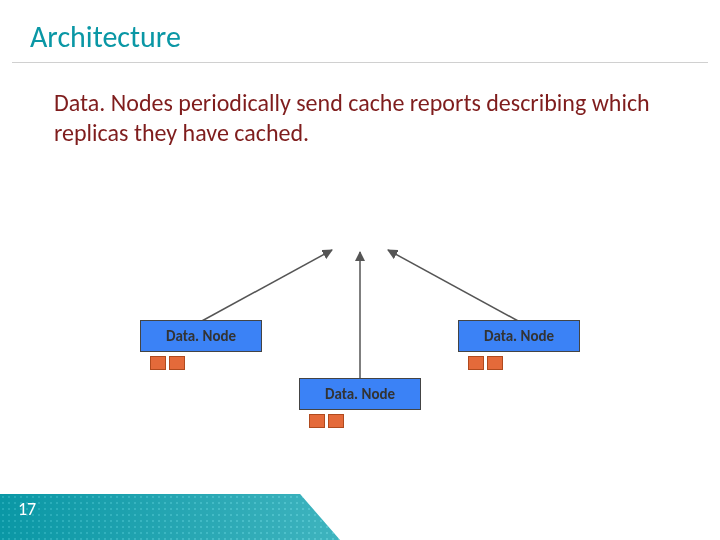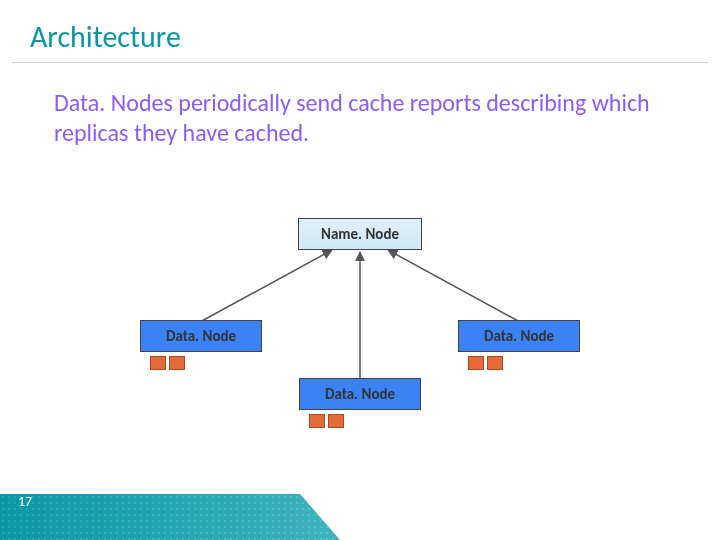--- a/index.html
+++ b/index.html
@@ -1,36 +1,36 @@
 <!DOCTYPE html>
 <html><head>
 <meta charset="utf-8">
 <style>
   * { margin: 0; padding: 0; box-sizing: border-box; }
   html, body { width: 720px; height: 540px; font-family: Calibri, "Segoe UI", Arial, sans-serif; background: #fff; color: #333; overflow: hidden; }
   .slide { position: relative; width: 720px; height: 540px; }
   .title { color: #0a97a5; font-size: 30px; font-weight: 400; padding: 18px 0 16px 30px; }
   .rule { position: absolute; left: 12px; right: 12px; top: 62px; height: 0; border-top: 1px solid #d0d0d0; }
-  .body-text { position: absolute; left: 54px; top: 88px; width: 600px; font-size: 24px; line-height: 1.25; color: #8b5cf6; }
+  .body-text { position: absolute; left: 54px; top: 88px; width: 600px; font-size: 24px; line-height: 1.25; color: #7f1d1d; }
   .diagram { position: absolute; left: 0; top: 200px; width: 720px; height: 240px; }
   .node { position: absolute; border: 1px solid #444; text-align: center; font-size: 15px; font-weight: 600; padding: 6px 0; }
   .namenode { left: 298px; top: 18px; width: 124px; background: linear-gradient(#dff0fb, #cfe7f6); }
   .datanode { background: #3b82f6; width: 122px; }
   .dn-left  { left: 140px; top: 120px; }
   .dn-mid   { left: 299px; top: 178px; }
   .dn-right { left: 458px; top: 120px; }
   .blocks { position: absolute; display: flex; gap: 3px; }
   .blk { width: 16px; height: 14px; background: #e46a3a; border: 1px solid #b04a1e; }
   .bl-left  { left: 150px; top: 156px; }
   .bl-mid   { left: 309px; top: 214px; }
   .bl-right { left: 468px; top: 156px; }
   svg.arrows { position: absolute; left: 0; top: 0; width: 720px; height: 240px; }
   .footer { position: absolute; left: 0; bottom: 0; width: 340px; height: 46px; }
   .footer svg { width: 340px; height: 46px; display: block; }
-  .pagenum { position: absolute; left: 18px; bottom: 30px; font-size: 14px; color: #ffffff; z-index: 2; }
+  .pagenum { position: absolute; left: 18px; bottom: 20px; font-size: 18px; color: #ffffff; z-index: 2; }
 </style>
 </head>
 <body>
 
 <div class="slide">
   <div class="title">Architecture</div>
   <div class="rule"></div>
   <div class="body-text">Data. Nodes periodically send cache reports describing which replicas they have cached.</div>
 
   <div class="diagram">
@@ -38,21 +38,20 @@
       <defs>
         <marker id="ah" viewBox="0 0 10 10" refX="9" refY="5" markerWidth="7" markerHeight="7" orient="auto-start-reverse">
           <path d="M 0 0 L 10 5 L 0 10 z" fill="#555"></path>
         </marker>
       </defs>
       <line x1="200" y1="122" x2="332" y2="50" stroke="#555" stroke-width="1.5" marker-end="url(#ah)"></line>
       <line x1="360" y1="180" x2="360" y2="52" stroke="#555" stroke-width="1.5" marker-end="url(#ah)"></line>
       <line x1="520" y1="122" x2="388" y2="50" stroke="#555" stroke-width="1.5" marker-end="url(#ah)"></line>
     </svg>
 
-    <div class="node namenode">Name. Node</div>
 
     <div class="node datanode dn-left">Data. Node</div>
     <div class="blocks bl-left">
       <div class="blk"></div>
       <div class="blk"></div>
     </div>
 
     <div class="node datanode dn-mid">Data. Node</div>
     <div class="blocks bl-mid">
       <div class="blk"></div>

